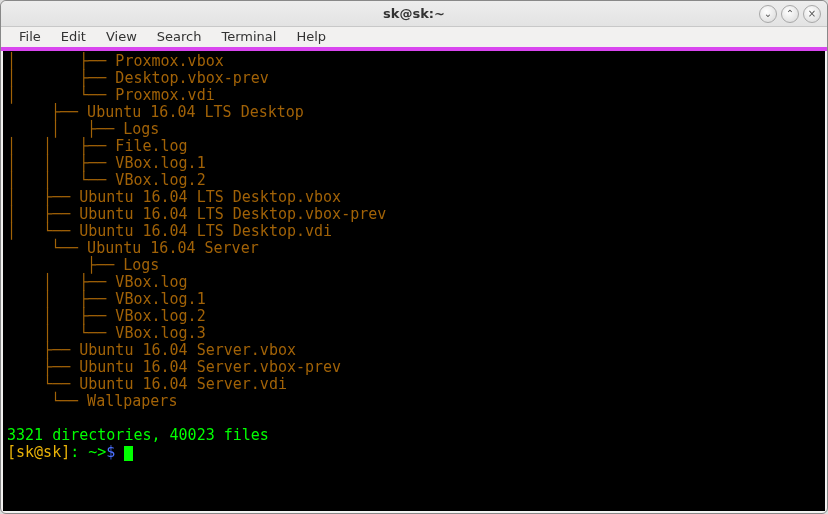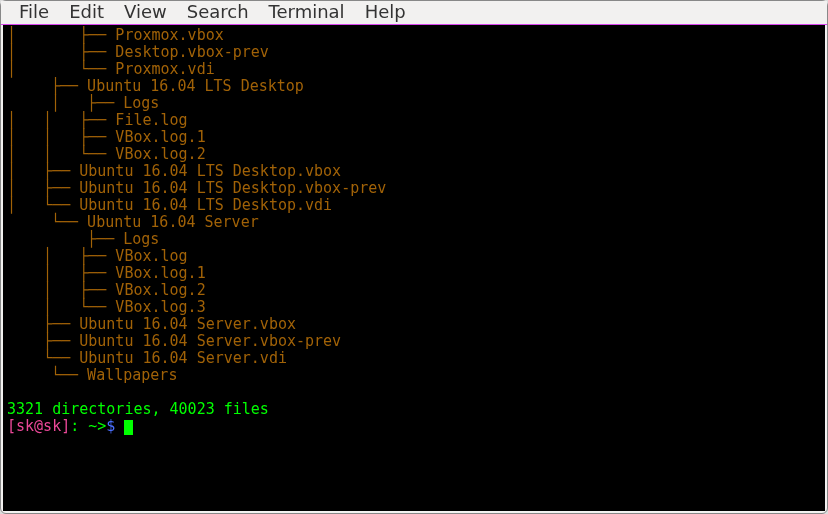--- a/index.html
+++ b/index.html
@@ -52,25 +52,25 @@
     align-items: center;
     justify-content: center;
     font-size: 10px;
     color: #555;
     cursor: pointer;
   }
   .menubar {
     height: 24px;
     background: #f2f1f0;
     display: flex;
-    align-items: flex-end;
+    align-items: flex-start;
     padding: 0 8px;
-    font-size: 18px;
+    font-size: 13px;
     color: #333;
-    border-bottom: 1px solid #d946ef;
+    border-bottom: 4px solid #d946ef;
   }
   .menubar .menu-item {
     padding: 2px 10px;
     cursor: pointer;
   }
   .terminal {
     flex: 1;
     background: #000;
     color: #00ff00;
     font-family: "DejaVu Sans Mono", "Liberation Mono", monospace;
@@ -78,35 +78,49 @@
     line-height: 17px;
     padding: 2px 4px 4px 4px;
     white-space: pre;
     overflow: hidden;
     position: relative;
     margin: 0 2px 2px 2px;
   }
   .tree-line { color: #a16207; }
   .bold { font-weight: normal; margin-left: 44px; }
   .summary { color: #00ff00; text-align: center; }
-  .prompt-user { color: #ec4899; }
+  .prompt-user { color: #eab308; }
   .prompt-path { color: #00ff00; }
   .prompt-dollar { color: #4a6fff; }
   .cursor {
     display: inline-block;
     width: 9px;
     height: 15px;
     background: #00ff00;
     vertical-align: text-bottom;
   }
 </style>
 </head>
 <body>
 
 <div class="window">
+  <div class="titlebar">
+    <span class="title">sk@sk:~</span>
+    <div class="window-controls">
+      <div class="win-btn">
+          <span>⌄</span>
+        </div>
+      <div class="win-btn">
+          <span>⌃</span>
+        </div>
+      <div class="win-btn">
+          <span>×</span>
+        </div>
+    </div>
+  </div>
 
   <div class="menubar">
     <span class="menu-item">File</span>
     <span class="menu-item">Edit</span>
     <span class="menu-item">View</span>
     <span class="menu-item">Search</span>
     <span class="menu-item">Terminal</span>
     <span class="menu-item">Help</span>
   </div>
 

